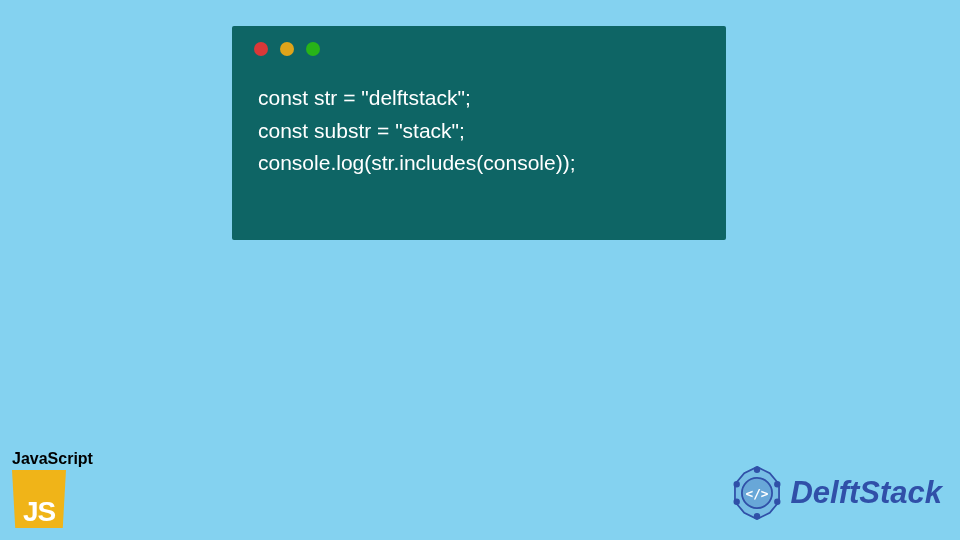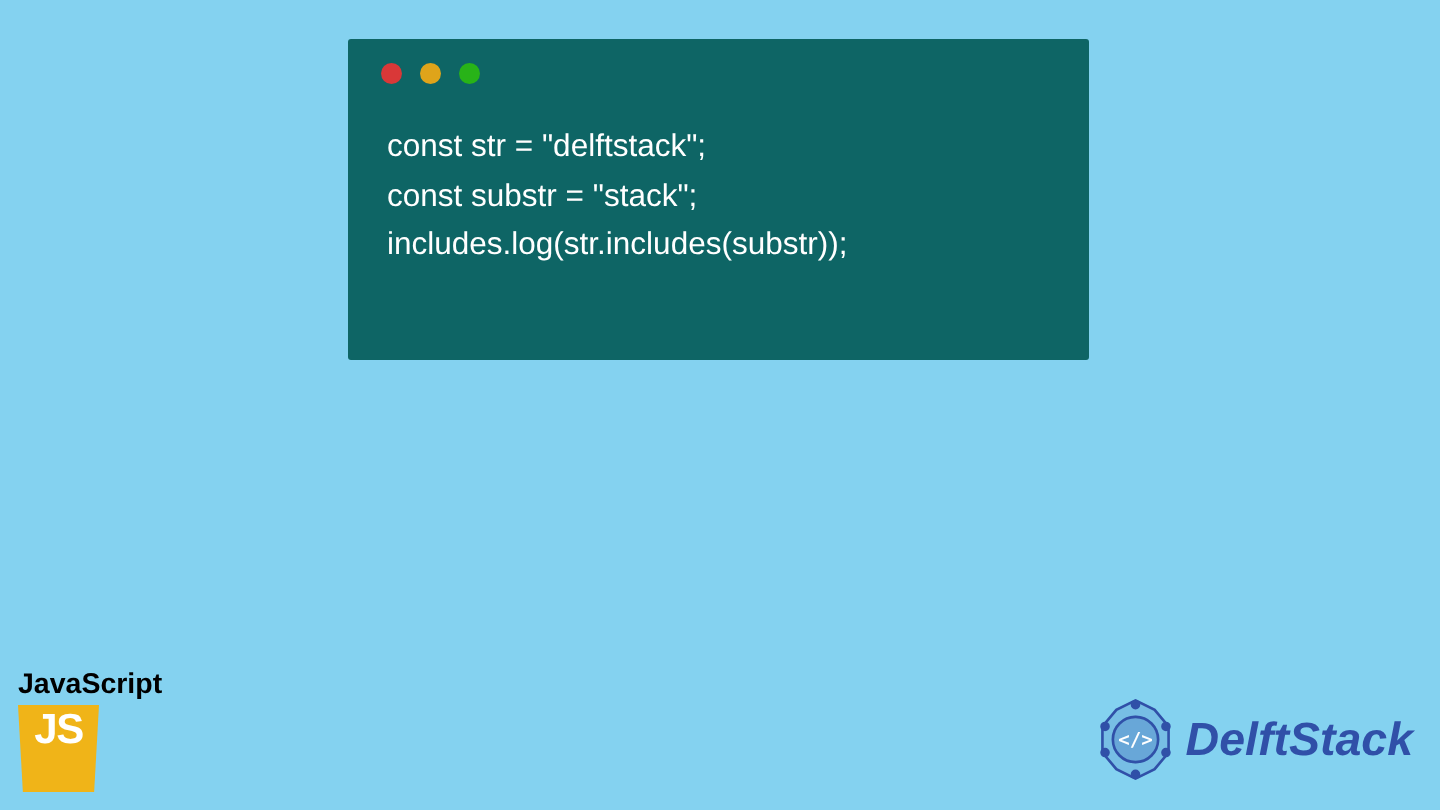--- a/index.html
+++ b/index.html
@@ -48,33 +48,33 @@
     }
     .js-badge {
       position: absolute;
       bottom: 12px;
       left: 12px;
       display: flex;
       flex-direction: column;
       align-items: flex-start;
     }
     .js-label {
-      font-size: 19px;
+      font-size: 16px;
       font-weight: bold;
       color: #000;
       margin-bottom: 2px;
     }
     .js-logo {
       width: 54px;
       height: 58px;
       background: #f0b418;
       position: relative;
       clip-path: polygon(0 0, 100% 0, 94% 100%, 6% 100%);
       display: flex;
-      align-items: flex-start;
+      align-items: flex-end;
       justify-content: center;
     }
     .js-logo-text {
       font-family: Arial, sans-serif;
       font-weight: 900;
       font-size: 28px;
       color: #fff;
       letter-spacing: -1px;
     }
     .brand-badge {
@@ -106,21 +106,21 @@
 
 <div class="code-window">
   <div class="window-dots">
     <div class="dot dot-red"></div>
     <div class="dot dot-yellow"></div>
     <div class="dot dot-green"></div>
   </div>
   <div class="code-content">
     <div class="code-line">const str = "delftstack";</div>
     <div class="code-line">const substr = "stack";</div>
-    <div class="code-line">includes.log(str.includes(substr));</div>
+    <div class="code-line">console.log(str.includes(console));</div>
   </div>
 </div>
 
 <div class="js-badge">
   <div class="js-label">JavaScript</div>
   <div class="js-logo">
     <span class="js-logo-text">JS</span>
   </div>
 </div>
 

